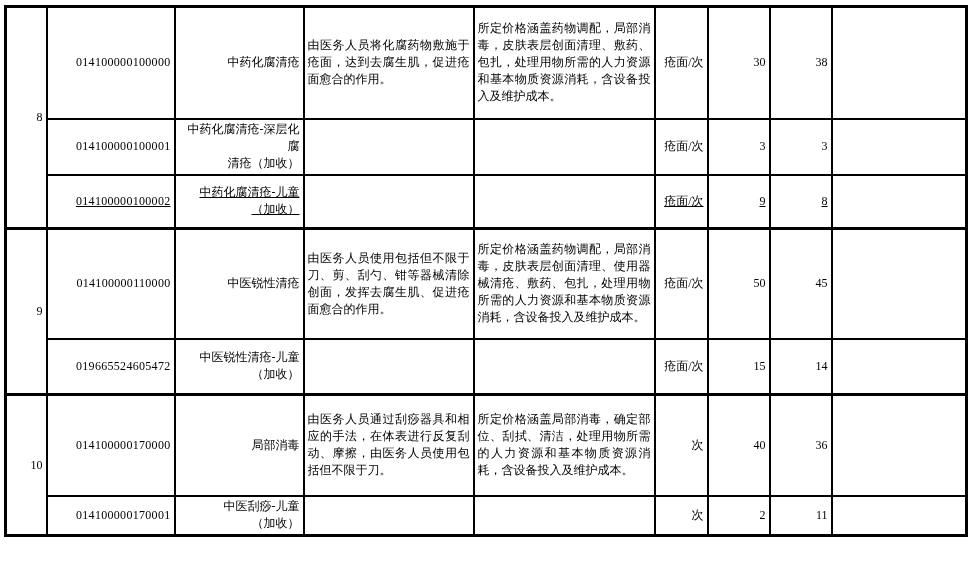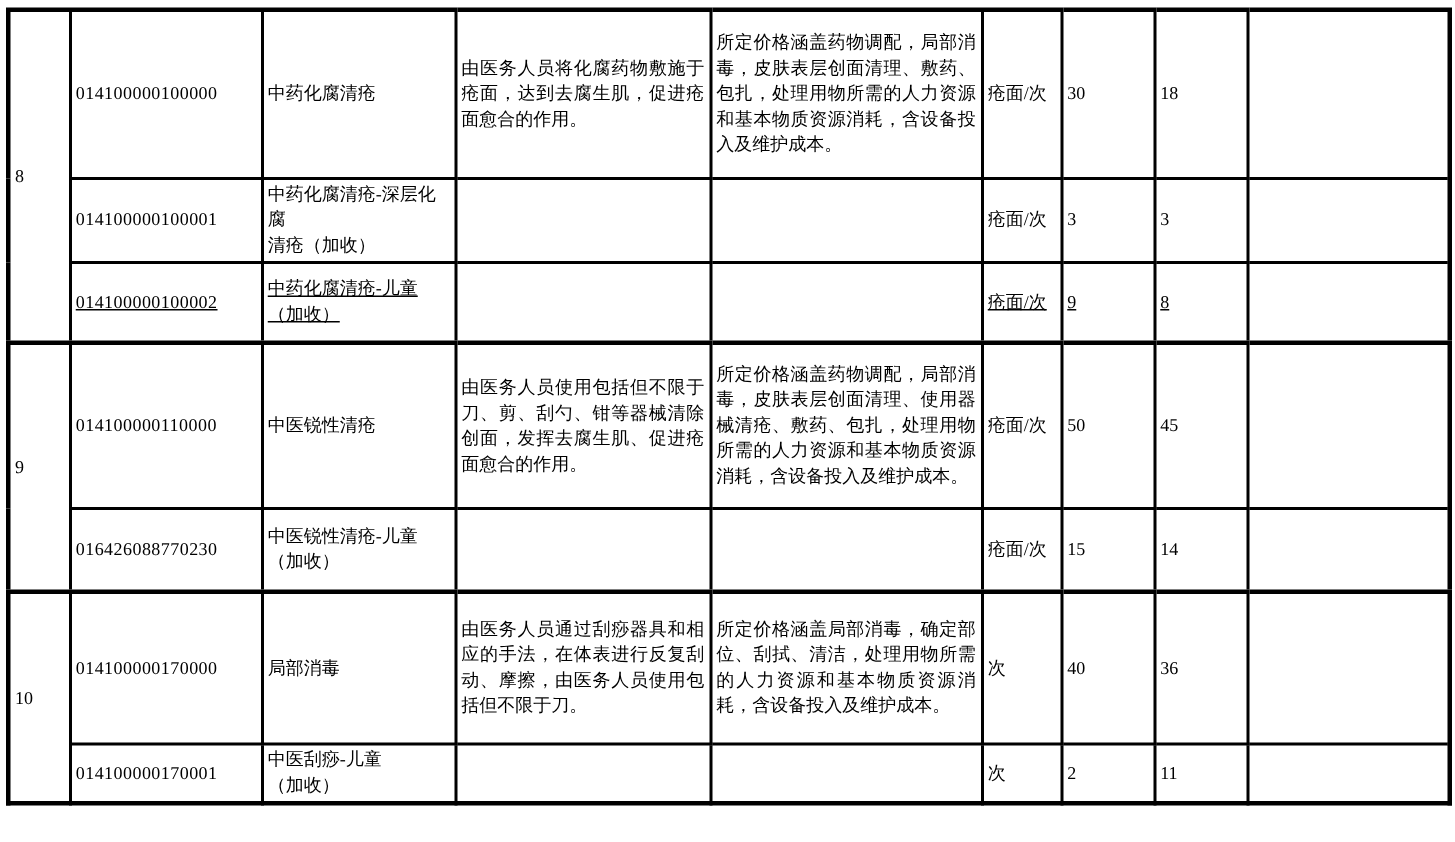--- a/index.html
+++ b/index.html
@@ -21,21 +21,21 @@
     margin: 5px 0 0 4px;
     border: 3px solid #000000;
     background: #ffffff;
   }
   .price-table td {
     border: 2px solid #000000;
     vertical-align: middle;
     font-size: 12px;
     line-height: 17px;
     padding: 1px 3px;
-    text-align: left;
+    text-align: right;
     overflow: hidden;
     word-break: normal;
   }
   .price-table tr.group-start td {
     border-top: 3px solid #000000;
   }
   .price-table td.desc,
   .price-table td.scope {
     text-align: justify;
     margin-left: 24px;
@@ -73,21 +73,21 @@
 
   <tbody>
       <tr class="r-8-0 group-start">
     <td class="seq" rowspan="3">8</td>
     <td class="code">014100000100000</td>
     <td class="name">中药化腐清疮</td>
     <td class="desc">由医务人员将化腐药物敷施于疮面，达到去腐生肌，促进疮面愈合的作用。</td>
     <td class="scope">所定价格涵盖药物调配，局部消毒，皮肤表层创面清理、敷药、包扎，处理用物所需的人力资源和基本物质资源消耗，含设备投入及维护成本。</td>
     <td class="unit">疮面/次</td>
     <td class="val">30</td>
-    <td class="val">18</td>
+    <td class="val">38</td>
     <td class="note"></td>
   </tr>
   <tr class="r-8-1">
     <td class="code">014100000100001</td>
     <td class="name">中药化腐清疮-深层化腐
 清疮（加收）</td>
     <td class="desc"></td>
     <td class="scope"></td>
     <td class="unit">疮面/次</td>
     <td class="val">3</td>
@@ -111,21 +111,21 @@
     <td class="code">014100000110000</td>
     <td class="name">中医锐性清疮</td>
     <td class="desc">由医务人员使用包括但不限于刀、剪、刮勺、钳等器械清除创面，发挥去腐生肌、促进疮面愈合的作用。</td>
     <td class="scope">所定价格涵盖药物调配，局部消毒，皮肤表层创面清理、使用器械清疮、敷药、包扎，处理用物所需的人力资源和基本物质资源消耗，含设备投入及维护成本。</td>
     <td class="unit">疮面/次</td>
     <td class="val">50</td>
     <td class="val">45</td>
     <td class="note"></td>
   </tr>
   <tr class="r-9-1">
-    <td class="code">016426088770230</td>
+    <td class="code">019665524605472</td>
     <td class="name">中医锐性清疮-儿童
 （加收）</td>
     <td class="desc"></td>
     <td class="scope"></td>
     <td class="unit">疮面/次</td>
     <td class="val">15</td>
     <td class="val">14</td>
     <td class="note"></td>
   </tr>
 

